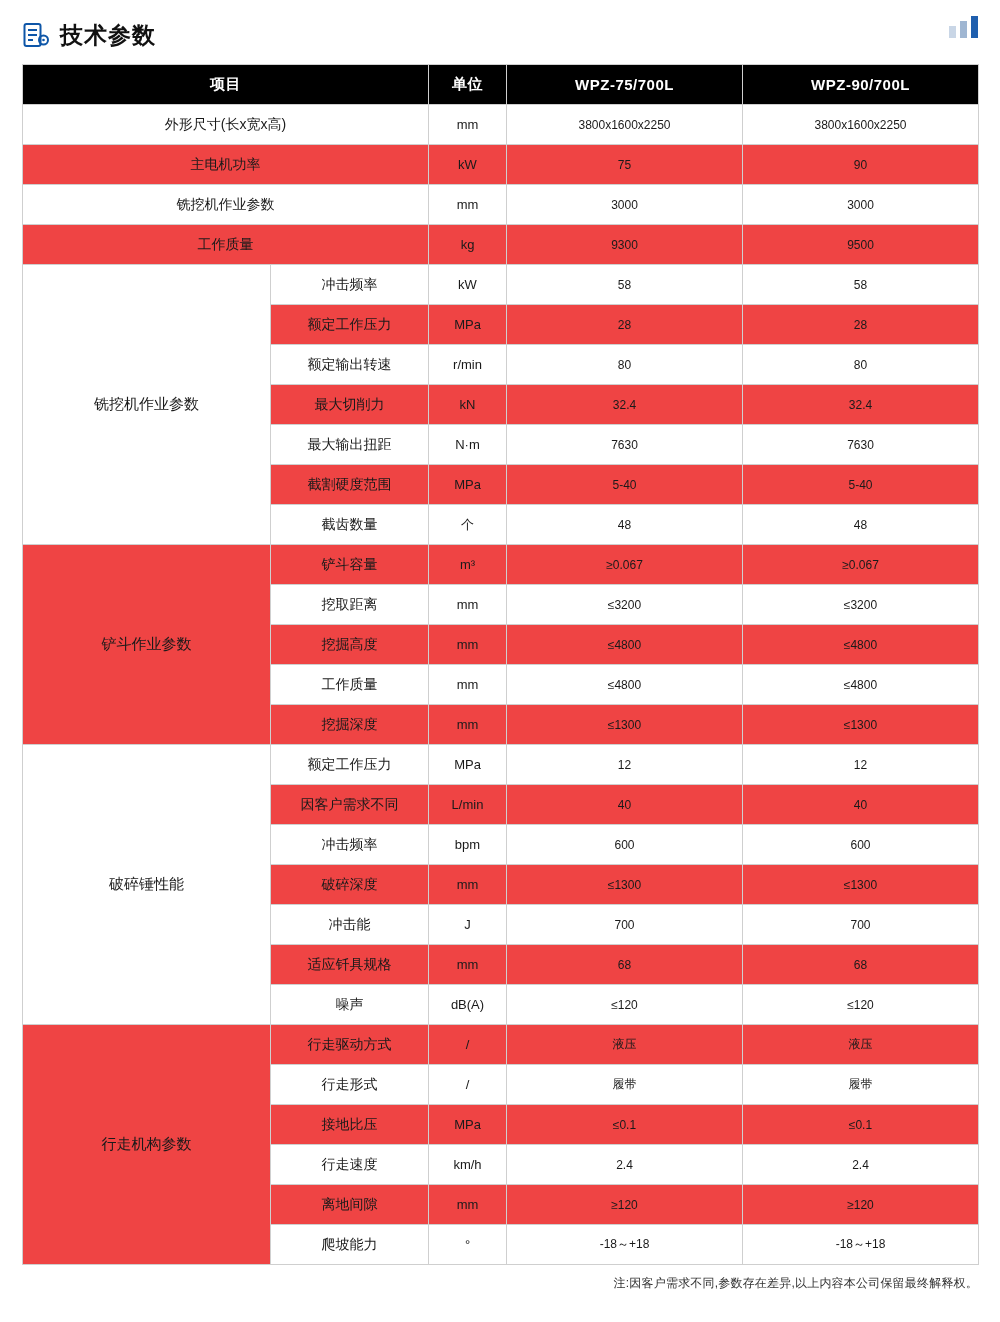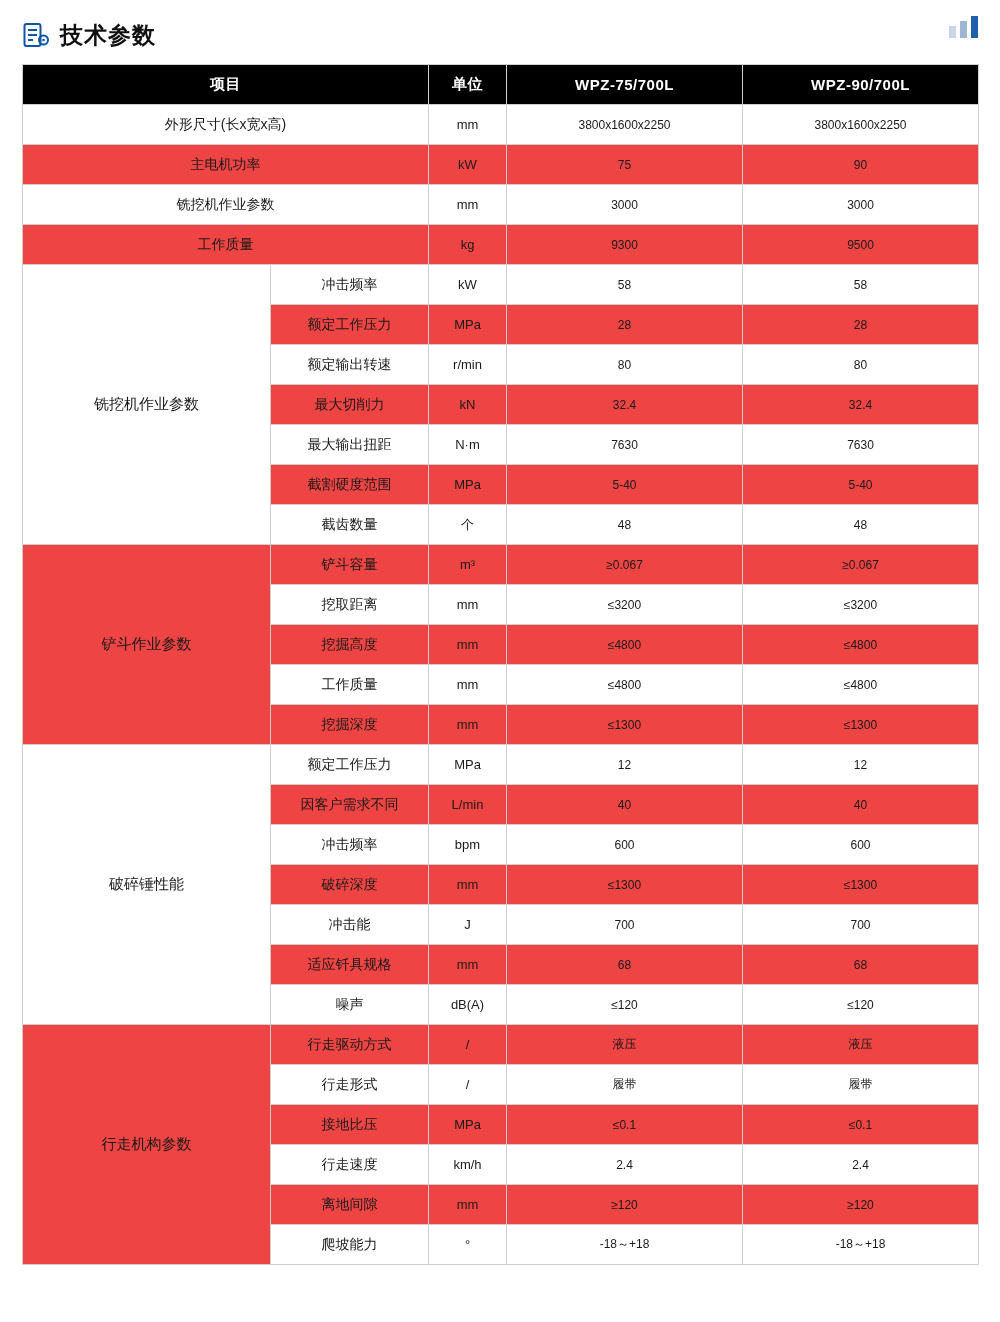--- a/index.html
+++ b/index.html
@@ -340,14 +340,15 @@
       </tr>
       <tr>
         <td class="item">爬坡能力</td>
         <td class="unit">°</td>
         <td class="val">-18～+18</td>
         <td class="val">-18～+18</td>
       </tr>
     </tbody>
   </table>
 
+  <div class="footnote">注:因客户需求不同,参数存在差异,以上内容本公司保留最终解释权。</div>
 
 </div>
 
 </body></html>

